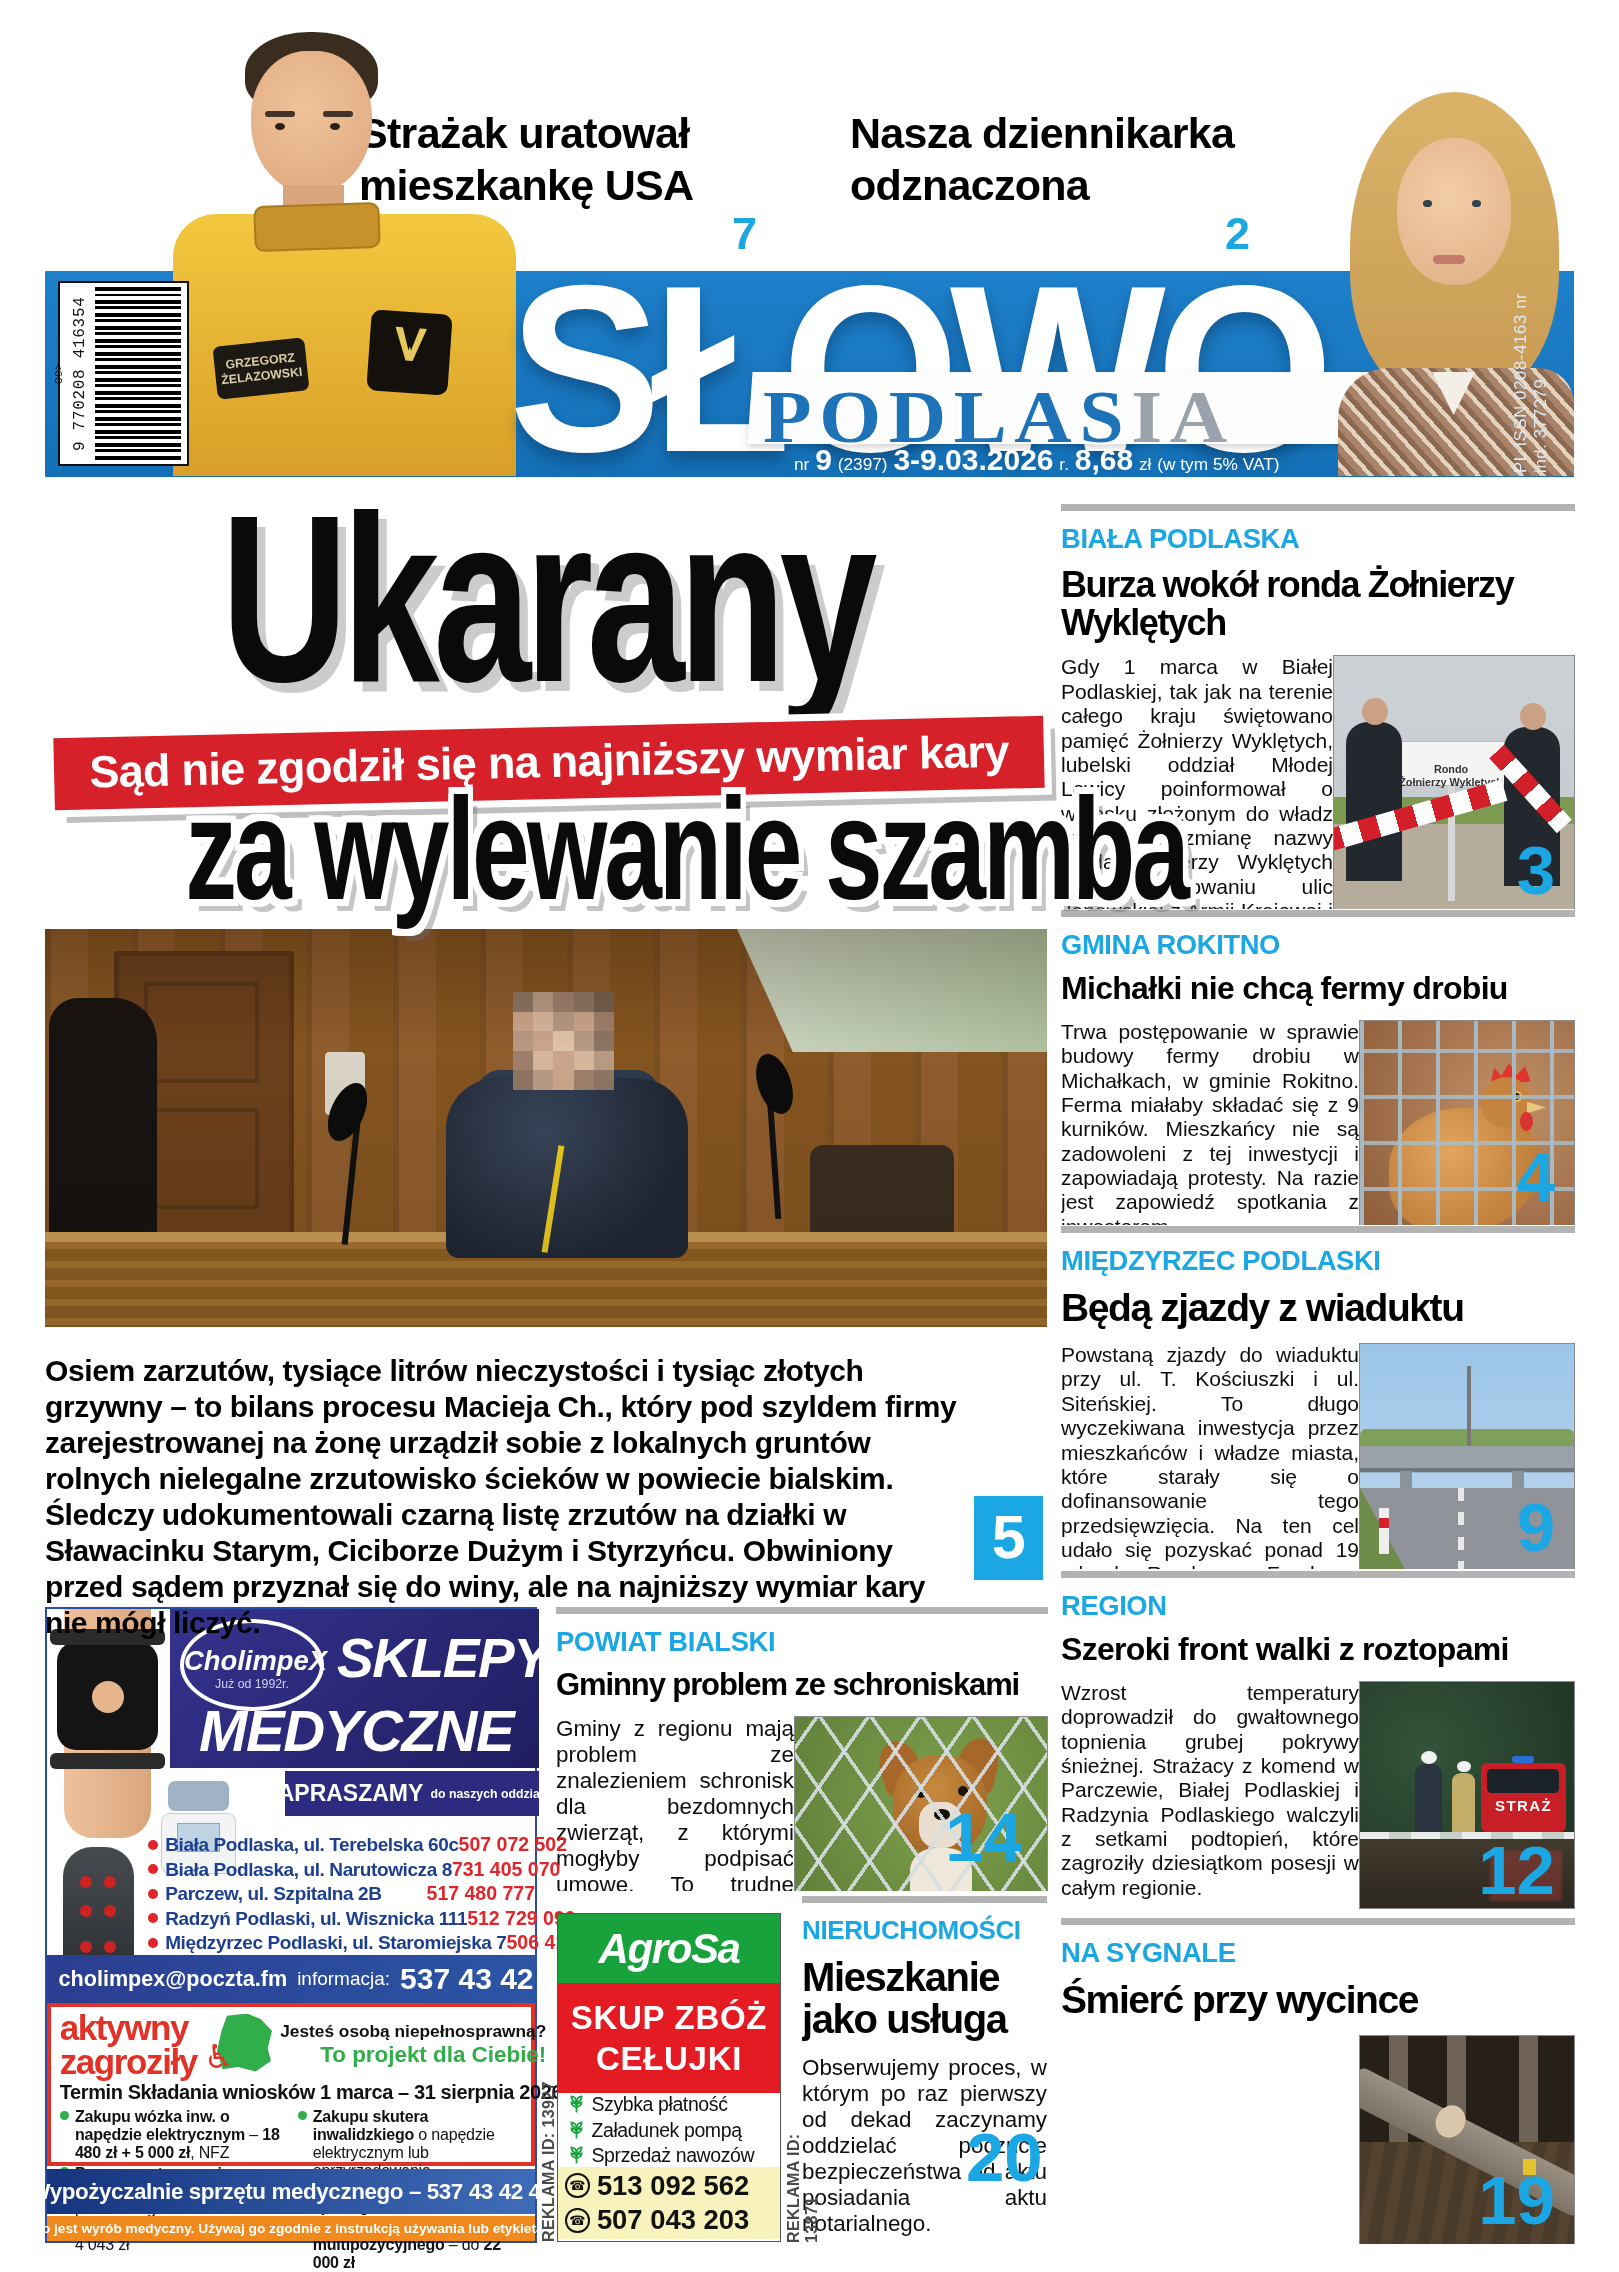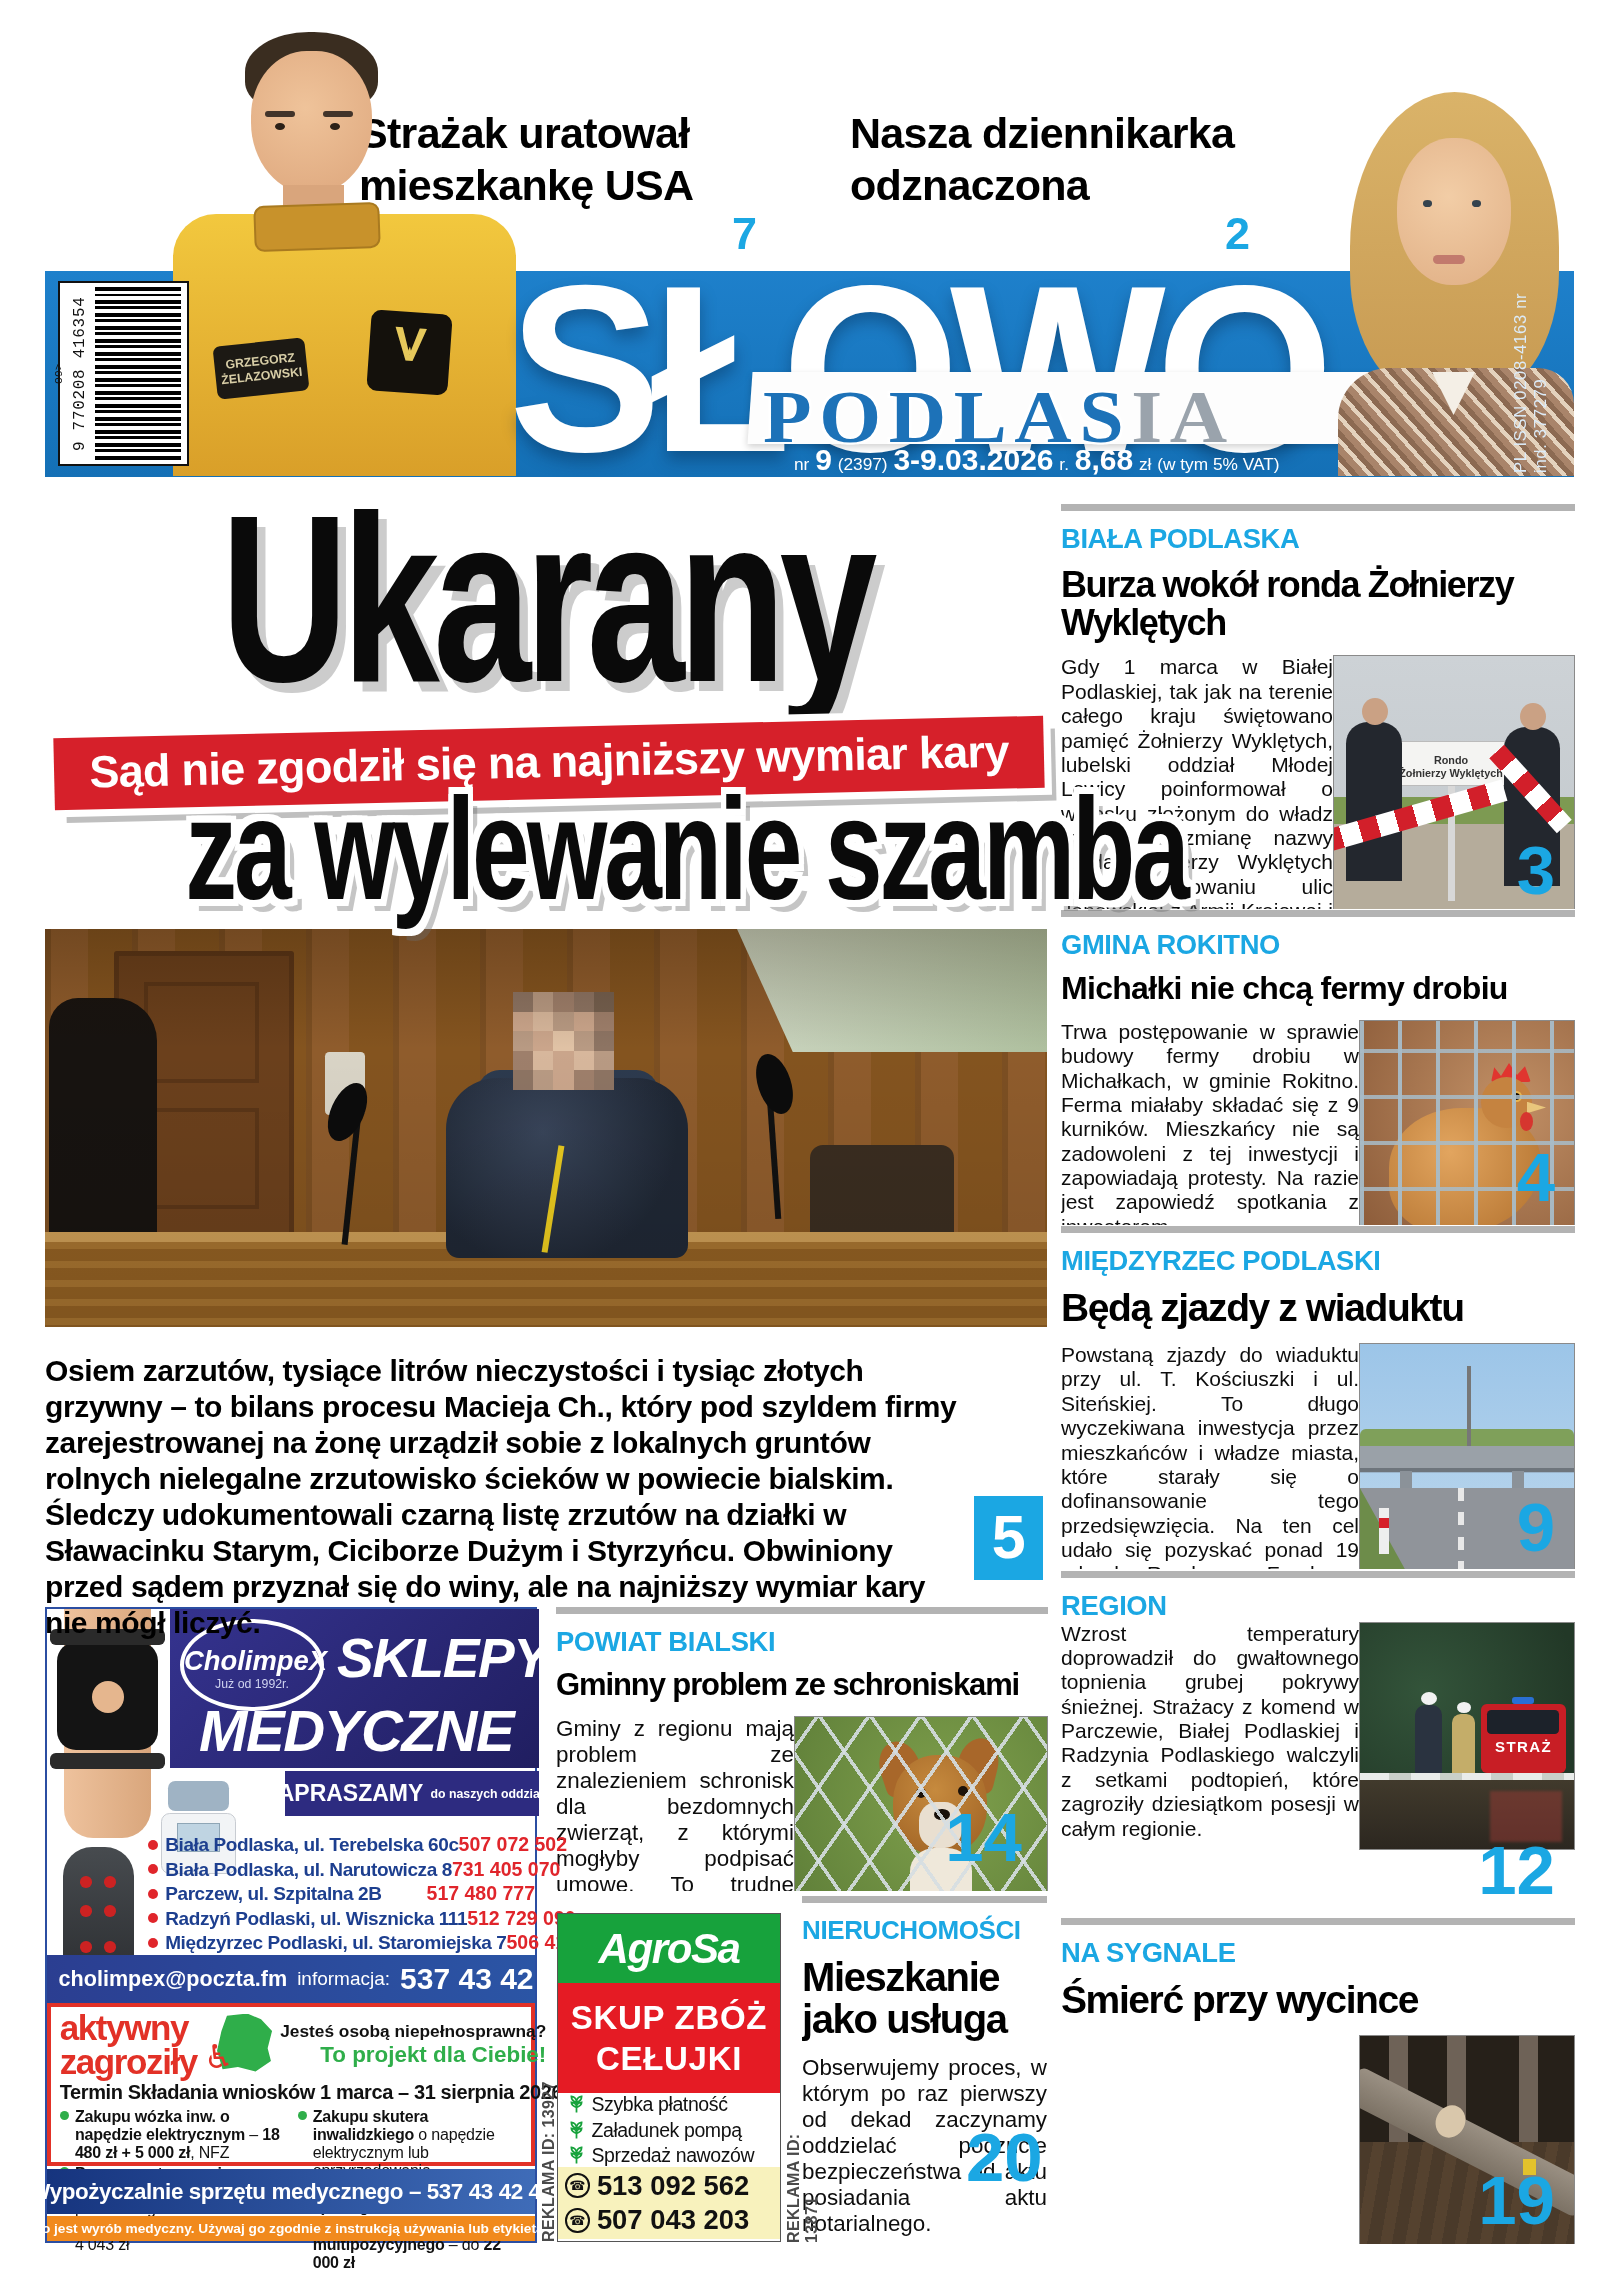--- a/index.html
+++ b/index.html
@@ -95,21 +95,21 @@
   #story0{top:504px;height:405px}  #story0 .rh{font-size:36px}
   #story1{top:910px;height:315px} #story1 .rh{font-size:32px;letter-spacing:-0.7px}
   #story2{top:1226px;height:343px} #story2 .rh{font-size:39px}
   #story3{top:1571px;height:345px} #story3 .rh{font-size:32px;letter-spacing:-0.7px}
   #story4{top:1918px;height:326px} #story4 .rh{font-size:39px}
 
   
   .sky{position:absolute;inset:0;background:linear-gradient(180deg,#cdd2d6,#c2c8cc)}
   #ph-rondo .grass{position:absolute;left:0;top:141px;width:100%;height:51px;background:#7d9a52}
   #ph-rondo .gravel{position:absolute;left:0;bottom:0;width:100%;height:87px;background:#b5ac9b}
-  #ph-rondo .sign{position:absolute;left:63px;top:85px;width:108px;height:45px;background:#f4f4f2;border:1.4px solid #bbb;color:#333;font-size:10.8px;font-weight:bold;text-align:center;line-height:1.2;padding-top:12px}
+  #ph-rondo .sign{position:absolute;left:63px;top:85px;width:108px;height:45px;background:#f4f4f2;border:1.4px solid #bbb;color:#333;font-size:10.8px;font-weight:bold;text-align:center;line-height:1.2;padding-top:21px}
   #ph-rondo .post{position:absolute;left:114px;top:130px;width:7.2px;height:115px;background:#d8d8d8}
   #ph-rondo .man{position:absolute;width:56px;height:159px;background:#23272e;border-radius:21.6px 21.6px 0 0}
   #ph-rondo .man .head{position:absolute;left:16px;top:-24.5px;width:26px;height:27.4px;background:#caa184;border-radius:50%}
   #ph-rondo .ribbon{position:absolute;left:-14.4px;top:149px;width:188px;height:21.6px;background:repeating-linear-gradient(90deg,#d21f2a 0 19px,#fff 19px 38px);transform:rotate(-16deg)}
   #ph-rondo .ribbon2{position:absolute;right:-7.2px;top:123px;width:101px;height:20px;background:repeating-linear-gradient(90deg,#d21f2a 0 17.3px,#fff 17.3px 35px);transform:rotate(48deg)}
 
   #ph-hen .bgw{position:absolute;inset:0;background:radial-gradient(circle at 70% 40%,#c29066,#8a5a38)}
   #ph-hen .body{position:absolute;left:29px;top:87px;width:152px;height:126px;background:radial-gradient(circle at 40% 35%,#e2a55f,#b06f2c);border-radius:50% 45% 60% 40%}
   #ph-hen .head{position:absolute;left:121px;top:56px;width:51px;height:51px;background:#c58340;border-radius:50%}
   #ph-hen .comb{position:absolute;left:131px;top:40px;width:40px;height:21.6px;background:#e0352f;border-radius:8.7px 11.5px 2.9px 2.9px;clip-path:polygon(0 100%,8% 30%,25% 70%,45% 10%,65% 65%,85% 25%,100% 100%)}
@@ -422,20 +422,21 @@
       <div class="markerband"></div>
     </div>
     <span>Powstaną zjazdy do wiaduktu przy ul. T. Kościuszki i ul. Siteńskiej. To długo wyczekiwana inwestycja przez mieszkańców i władze miasta, które starały się o dofinansowanie tego przedsięwzięcia. Na ten cel udało się pozyskać ponad 19 mln zł z Rządowego Funduszu Rozwoju Dróg.</span>
   </div>
   <div class="pageno" style="right:20px;bottom:7.2px">9</div>
 </div>
 
 <div class="story" id="story3">
   <div class="rule"></div>
   <div class="kicker">REGION</div>
+  <div class="rh">Szeroki front walki z roztopami</div>
   <div class="rb">
     <div class="phf" id="ph-flood" style="width:216px;height:228px">
       <div class="pines"></div>
       <div class="truck"></div>
       <div class="cab"></div>
       <div class="beacon"></div>
       <div class="strazl">STRAŻ</div>
       <div class="ff1"></div>
       <div class="ff2"></div>
       <div class="helm1"></div>

